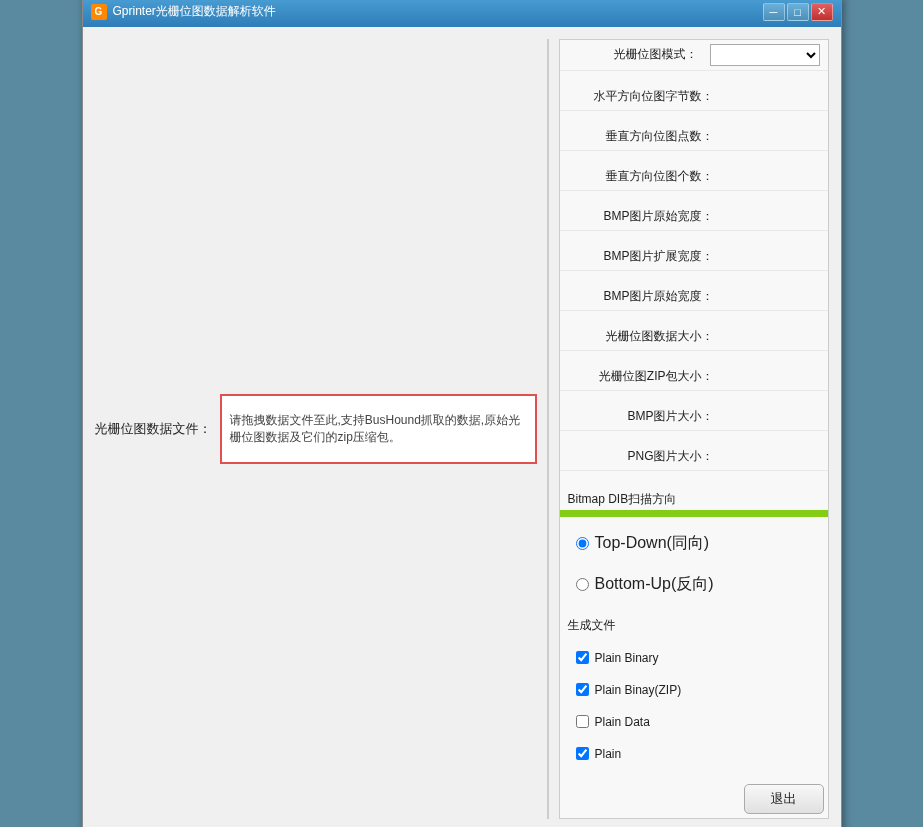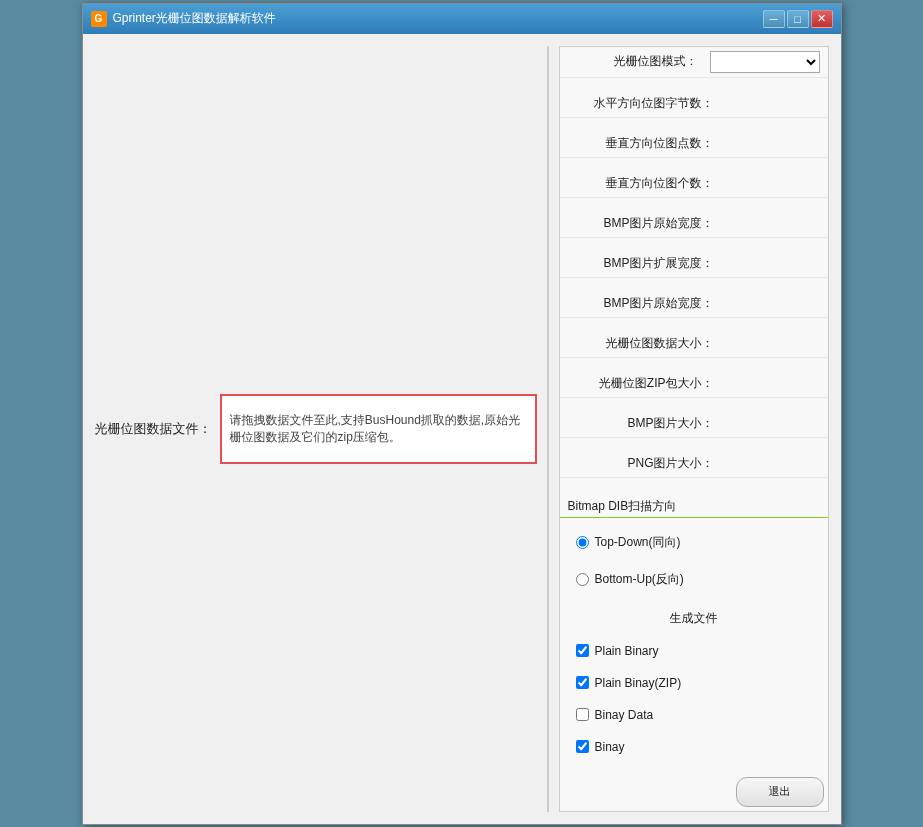--- a/index.html
+++ b/index.html
@@ -174,50 +174,49 @@
       width: 110px;
       height: 22px;
       border: 1px solid #aaa;
       background: white;
       font-size: 12px;
       appearance: auto;
     }
 
     .divider-section {
       padding: 6px 8px 2px 8px;
-      border-bottom: 1px solid #84cc16;
+      border-bottom: 7px solid #84cc16;
     }
 
     .divider-label {
       font-size: 12px;
       color: #222;
     }
 
     .radio-row {
       display: flex;
       align-items: center;
       padding: 4px 16px;
       gap: 6px;
     }
 
     .radio-row input[type="radio"] {
       margin: 0;
     }
 
     .radio-label {
-      font-size: 12px;
+      font-size: 16px;
       color: #222;
     }
 
     .section-title {
       font-size: 12px;
       color: #222;
       padding: 6px 8px 2px 8px;
       font-weight: normal;
-      text-align: center;
     }
 
     .checkbox-row {
       display: flex;
       align-items: center;
       padding: 3px 16px;
       gap: 6px;
     }
 
     .checkbox-row input[type="checkbox"] {
@@ -229,26 +228,26 @@
       color: #222;
     }
 
     .footer-row {
       display: flex;
       justify-content: flex-end;
       padding: 8px 4px 4px 4px;
     }
 
     .exit-btn {
-      width: 88px;
+      width: 80px;
       height: 30px;
       background: linear-gradient(to bottom, #f8f8f8, #e0e0e0);
       border: 1px solid #aaa;
-      border-radius: 11px;
-      font-size: 11px;
+      border-radius: 5px;
+      font-size: 13px;
       color: #222;
       cursor: pointer;
     }
   </style>
 </head>
 <body>
 
 <div class="window">
 
   <div class="title-bar">
@@ -343,25 +342,25 @@
         <div class="checkbox-row">
           <input type="checkbox" checked="" id="cb0" style="">
           <label class="checkbox-label" for="cb0">Plain Binary</label>
         </div>
         <div class="checkbox-row">
           <input type="checkbox" checked="" id="cb1" style="">
           <label class="checkbox-label" for="cb1">Plain Binay(ZIP)</label>
         </div>
         <div class="checkbox-row">
           <input type="checkbox" id="cb2" style="">
-          <label class="checkbox-label" for="cb2">Binay Data</label>
+          <label class="checkbox-label" for="cb2">Plain Data</label>
         </div>
         <div class="checkbox-row">
           <input type="checkbox" checked="" id="cb3" style="">
-          <label class="checkbox-label" for="cb3">Binay</label>
+          <label class="checkbox-label" for="cb3">Plain</label>
         </div>
 
         <div class="footer-row">
           <button class="exit-btn">退出</button>
         </div>
 
       </div>
     </div>
 
   </div>

